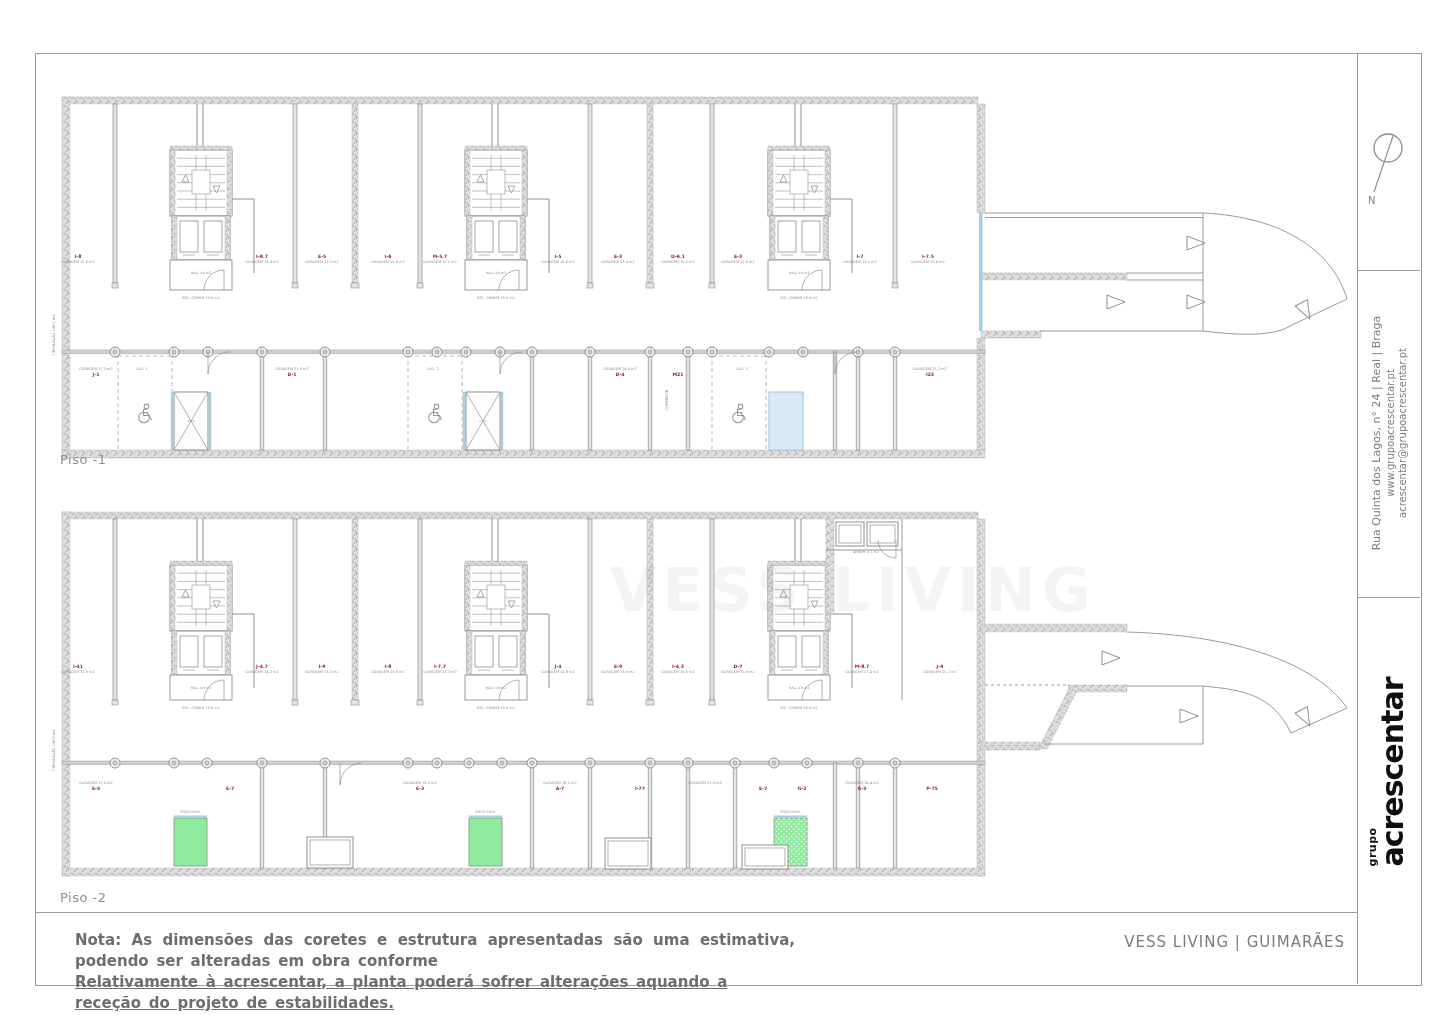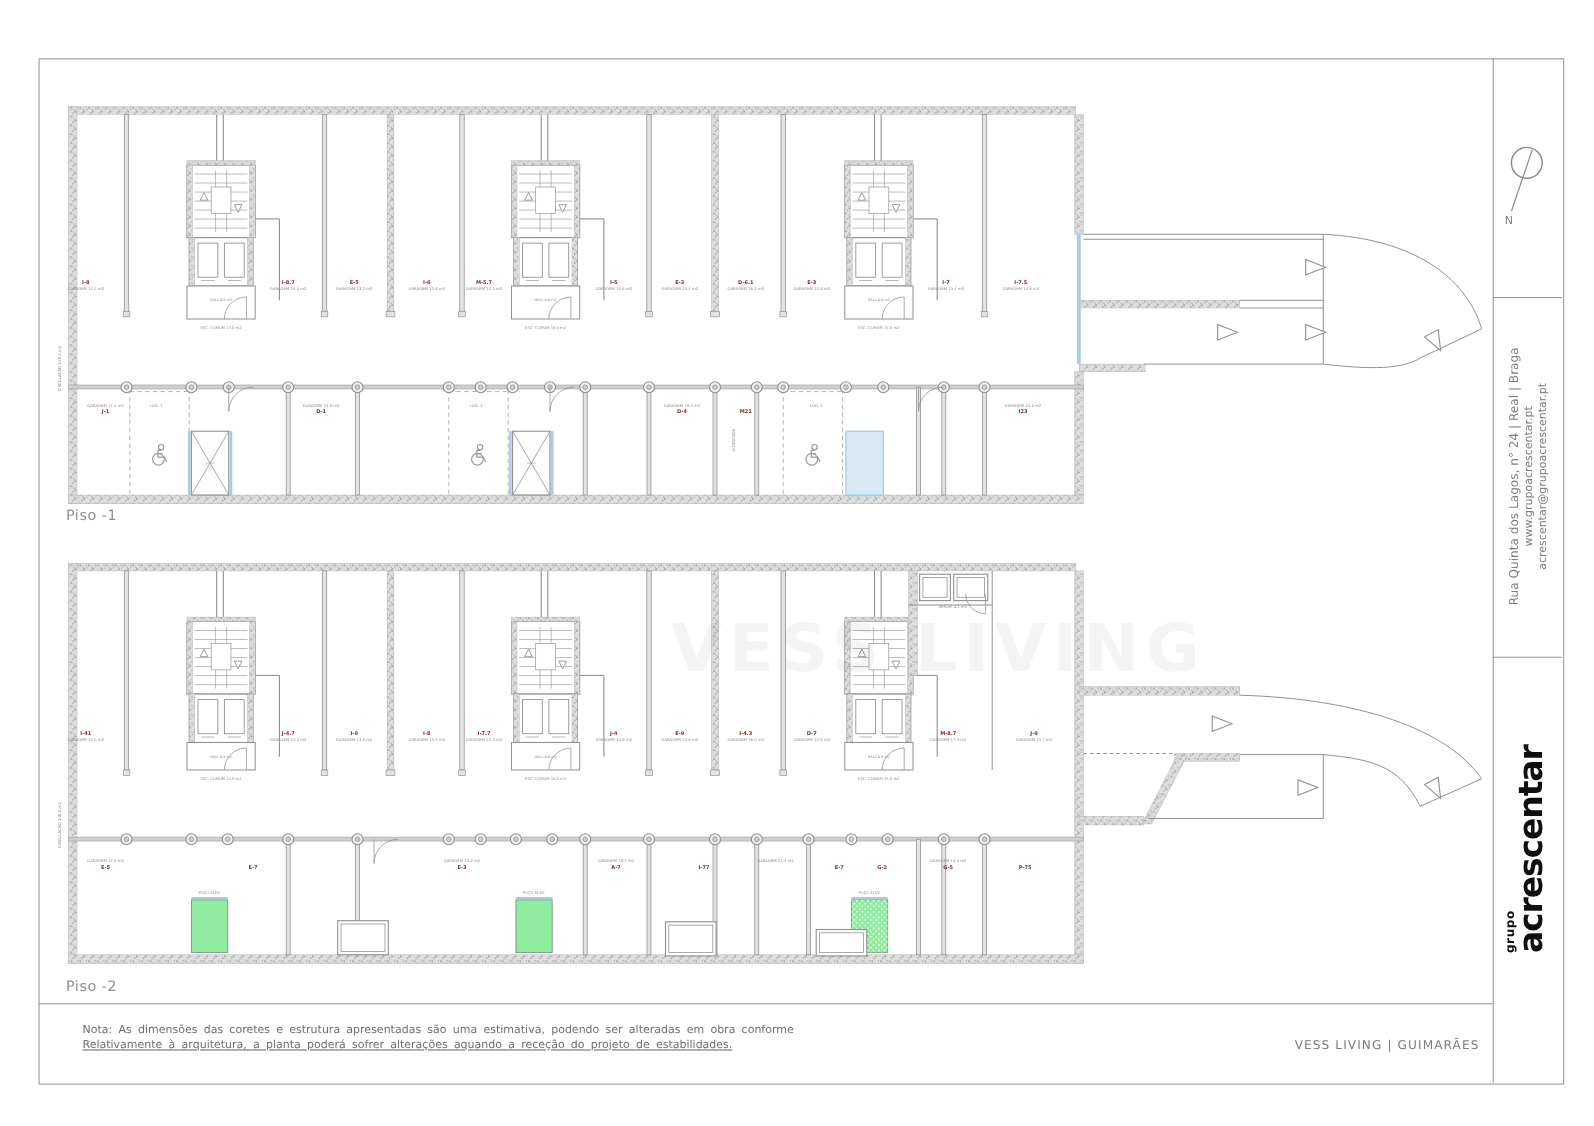--- a/index.html
+++ b/index.html
@@ -4,26 +4,26 @@
 <style>
   html,body{margin:0;padding:0;background:#fff;width:1449px;height:1024px;
     font-family:"DejaVu Sans",sans-serif;-webkit-font-smoothing:antialiased;}
   .sheet{position:relative;width:1449px;height:1024px;background:#fff;overflow:hidden;}
   .abs{position:absolute;}
   svg{position:absolute;left:0;top:0;}
   .frame{border:1.2px solid #9a9a9a;}
   .vline{width:1.2px;background:#9a9a9a;}
   .hline{height:1.2px;background:#9a9a9a;}
   .piso-label{font-size:13px;color:#8f8f8f;letter-spacing:.5px;}
-  .note{width:720px;font-size:10px;line-height:1.4;color:#6e6e6e;}
+  .note{width:720px;font-size:15px;line-height:1.4;color:#6e6e6e;font-weight:bold;}
   .note .j{text-align:justify;word-spacing:2.5px;}
   .note .u{text-decoration:underline;word-spacing:2.5px;}
   .titleblock{width:350px;text-align:right;color:#7b7b7b;}
   .title-main{font-size:20px;letter-spacing:1.5px;white-space:nowrap;}
-  .title-sub{font-size:11px;letter-spacing:1px;margin-top:18px;white-space:nowrap;}
+  .title-sub{font-size:15px;letter-spacing:1px;margin-top:7px;white-space:nowrap;}
   .rot{transform:translate(-50%,-50%) rotate(-90deg);transform-origin:center;}
   .addr{width:330px;text-align:center;color:#7d7d7d;white-space:nowrap;}
   .addr .l1{font-size:11px;margin-bottom:2px;}
   .addr .l2,.addr .l3{font-size:10px;margin-top:1px;}
   .logo{color:#0f0f0f;text-align:left;white-space:nowrap;}
   .logo .g{font-size:11px;font-weight:700;letter-spacing:.5px;margin-bottom:-4px;}
   .logo .a{font-size:30px;font-weight:700;letter-spacing:-1px;}
   .watermark{font-size:60px;font-weight:700;color:rgba(0,0,0,0.045);letter-spacing:6px;}
 </style>
 </head>
@@ -596,25 +596,25 @@
     <div class="l3">acrescentar@grupoacrescentar.pt</div>
   </div>
 
   <div class="abs rot logo" style="left:1388px;top:772px;">
     <div class="g">grupo</div>
     <div class="a">acrescentar</div>
   </div>
 
   <div class="abs watermark" style="left:610px;top:555px;">VESS LIVING</div>
 
-  <div class="abs piso-label" style="left:60px;top:462px;">Piso -1</div>
+  <div class="abs piso-label" style="left:60px;top:452px;">Piso -1</div>
   <div class="abs piso-label" style="left:60px;top:878px;margin-top:12px;">Piso -2</div>
 
   <div class="abs note" style="left:75px;top:930px;">
     <div class="j">Nota: As dimensões das coretes e estrutura apresentadas são uma estimativa, podendo ser alteradas em obra conforme</div>
-    <div class="u">Relativamente à arquitetura, a planta poderá sofrer alterações aquando a receção do projeto de estabilidades.</div>
+    <div class="u">Relativamente à acrescentar, a planta poderá sofrer alterações aquando a receção do projeto de estabilidades.</div>
   </div>
 
   <div class="abs titleblock" style="left:995px;top:926px;">
     <div class="title-sub">VESS LIVING | GUIMARÃES</div>
   </div>
 
 </div>
 
 </body></html>

